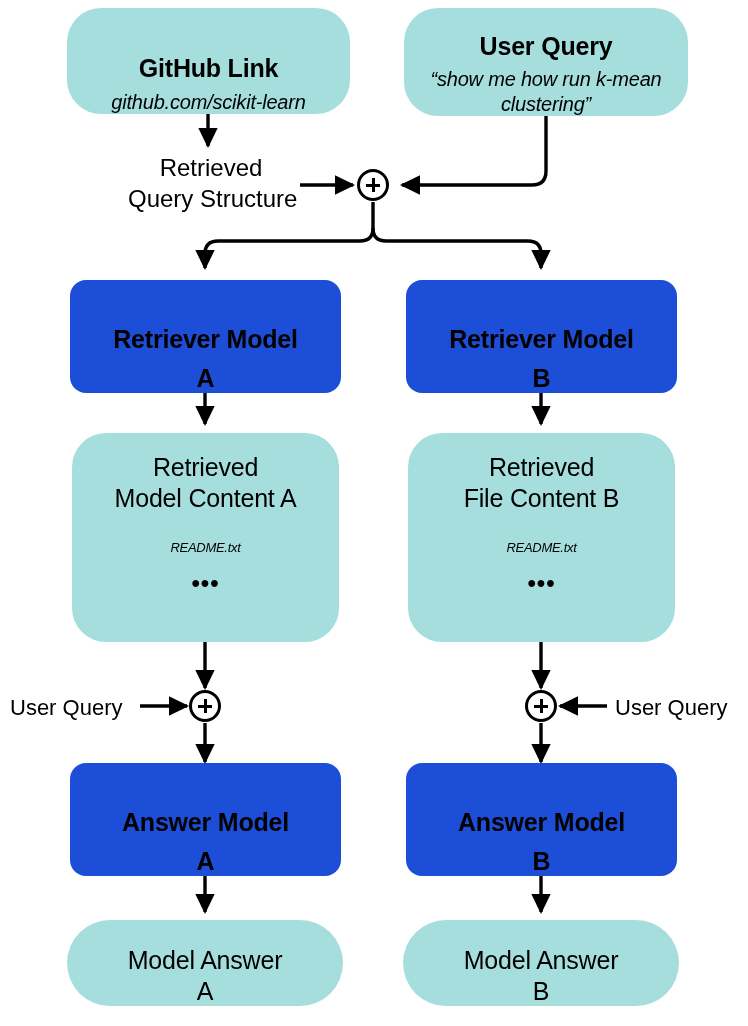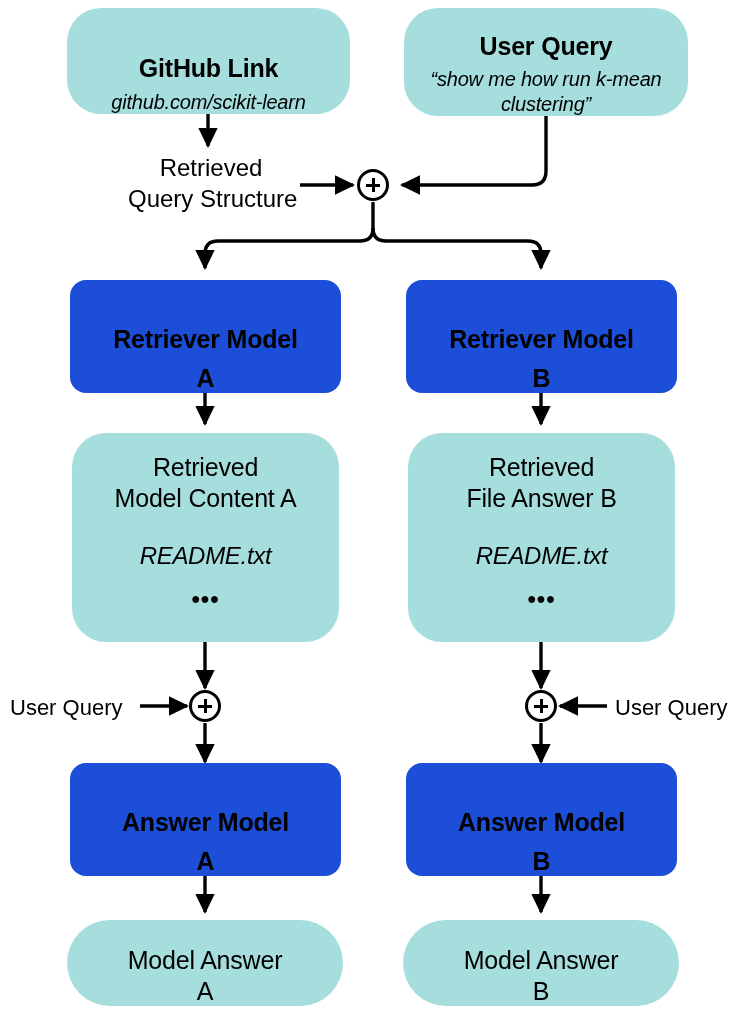--- a/index.html
+++ b/index.html
@@ -47,21 +47,21 @@
     letter-spacing: -0.2px;
   }
   .sub-italic {
     font-style: italic;
     font-size: 20px;
     letter-spacing: -0.2px;
     margin-top: 6px;
   }
   .files {
     font-style: italic;
-    font-size: 24px;
+    font-size: 13px;
     letter-spacing: -0.3px;
     line-height: 1.45;
     margin-top: 26px;
   }
   .ellipsis {
     font-weight: bold;
     font-size: 24px;
     letter-spacing: 1px;
     margin-top: 10px;
   }
@@ -175,21 +175,21 @@
     <div class="title-plain">Retrieved</div>
     <div class="title-plain">Model Content A</div>
     <div class="files">
       <div>README.txt</div>
     </div>
     <div class="ellipsis">•••</div>
   </div>
 
   <div class="node teal" style="left:408px; top:433px; width:267px; height:209px; border-radius:34px; justify-content:flex-start; padding-top:19px;">
     <div class="title-plain">Retrieved</div>
-    <div class="title-plain">File Answer B</div>
+    <div class="title-plain">File Content B</div>
     <div class="files">
       <div>README.txt</div>
     </div>
     <div class="ellipsis">•••</div>
   </div>
 
   <div class="free-label small" style="left:10px; top:694px;">
     <span>User Query</span>
   </div>
 

